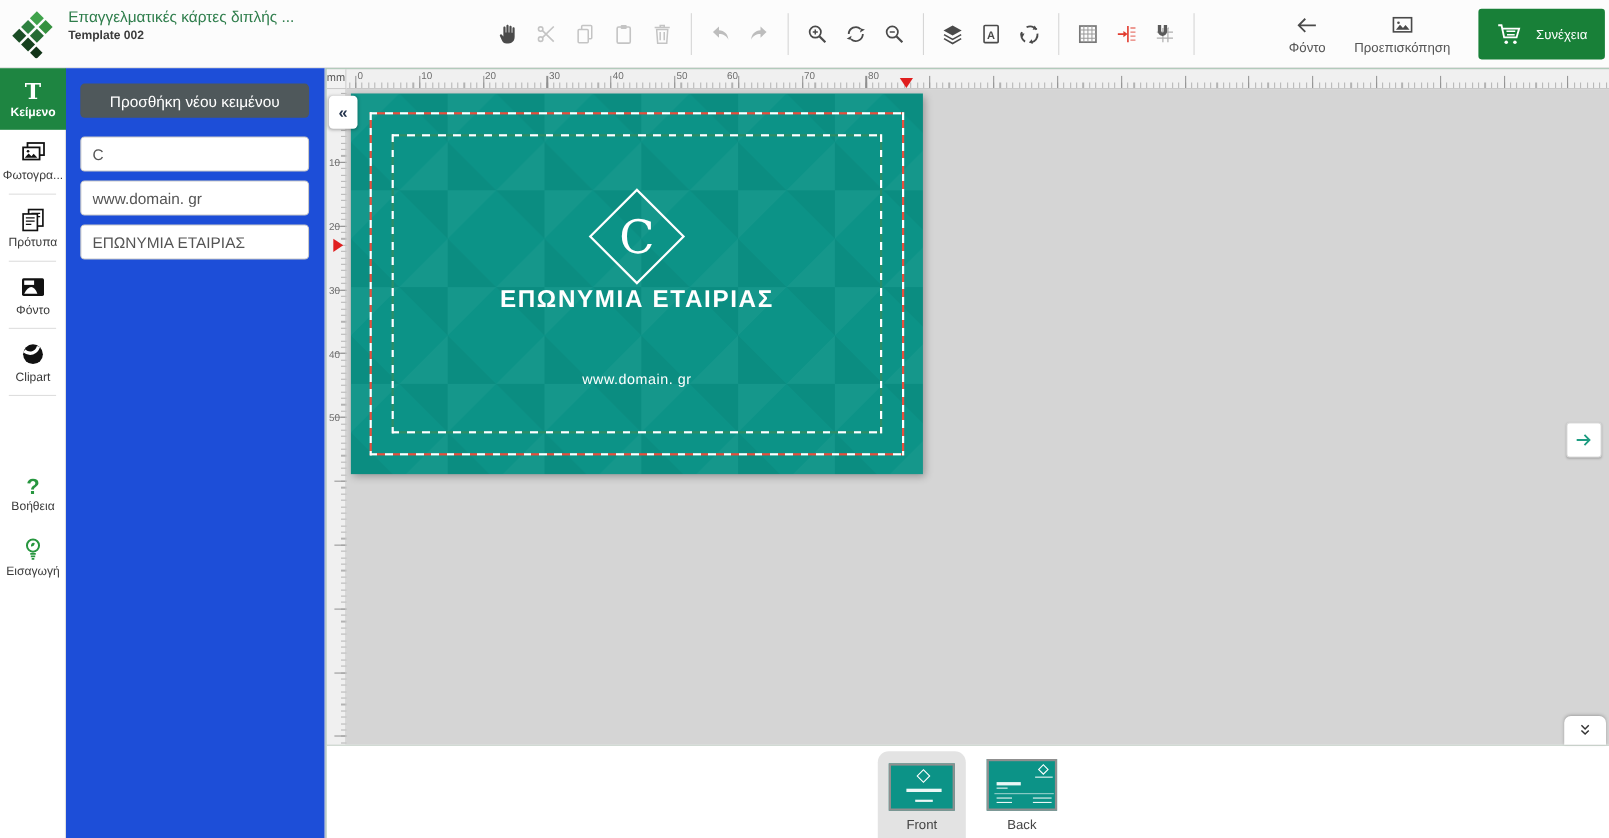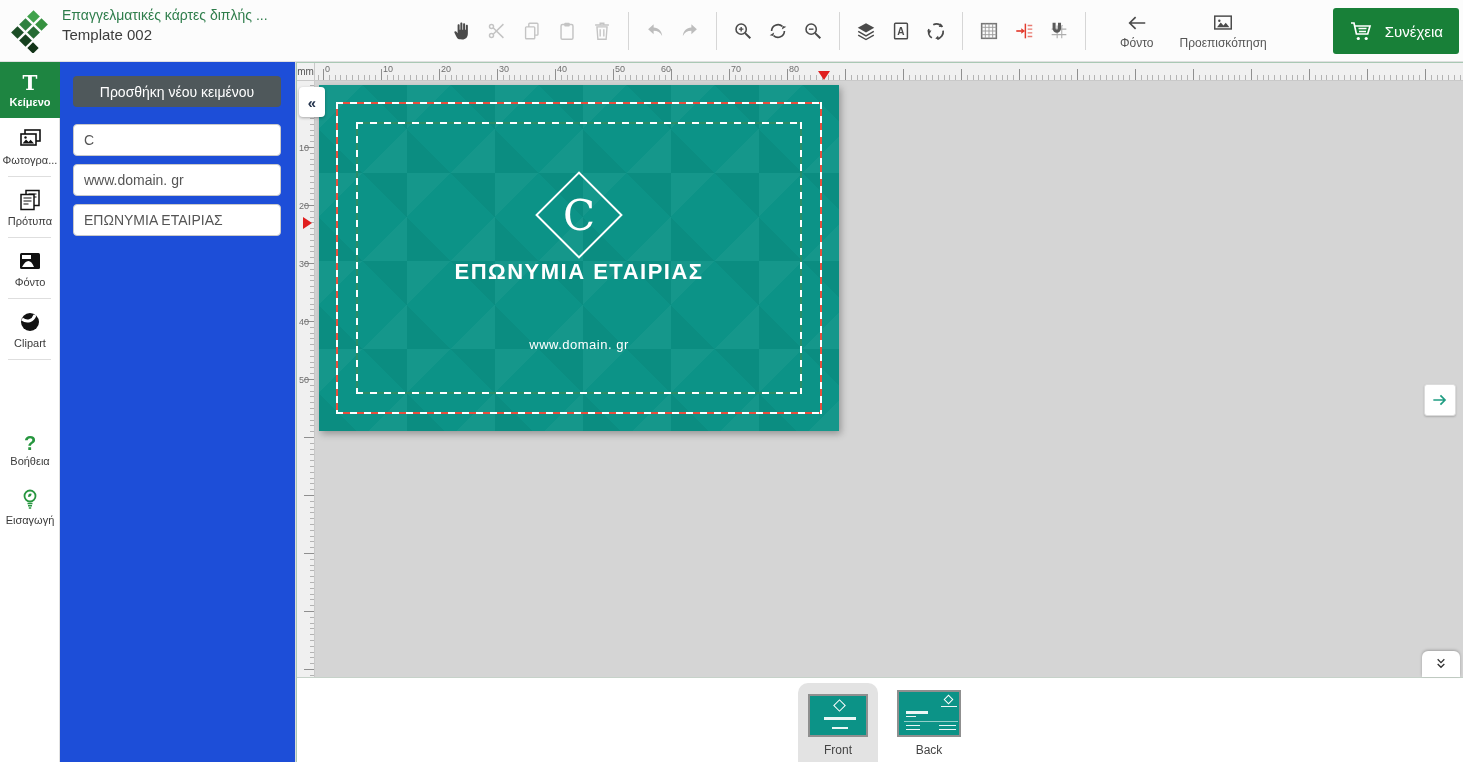--- a/index.html
+++ b/index.html
@@ -5,31 +5,31 @@
   * { margin:0; padding:0; box-sizing:border-box; }
   html,body { width:1463px; height:762px; font-family:"Liberation Sans", sans-serif; background:#fff; overflow:hidden; }
   #stage { position:relative; width:1463px; height:762px; background:#fff; }
 
   
   #topbar { position:absolute; left:0; top:0; width:1463px; height:62px; background:#fcfcfc; border-bottom:1px solid #e0e0e0; }
   .brand { position:absolute; left:8px; top:7px; display:flex; gap:10px; }
   .brand-text { width:195px; }
   .brand-title { color:#2e7d4b; font-size:14px; white-space:nowrap; }
   .size-select { margin-top:2px; width:190px; height:26px; background:#fff; border:1px solid #c6c6c6; border-radius:2px; display:flex; align-items:center; justify-content:space-between; padding:0 8px; font-size:14px; color:#333; cursor:pointer; }
-  .template-label { margin-top:3px; font-size:15px; color:#3c3c3c; }
+  .template-label { margin-top:3px; font-size:11px; color:#3c3c3c;font-weight:bold; }
 
   #toolbar { position:absolute; left:450px; top:0; height:62px; display:flex; align-items:center; gap:11px; }
   .tb { width:24px; height:26px; border:none; background:transparent; display:flex; align-items:center; justify-content:center; cursor:pointer; padding:0; }
   .tb svg { width:22px; height:22px; }
   .tb-sep { width:1px; height:38px; background:#d6d6d6; margin:0 3px; }
 
   #nav-right { position:absolute; right:4px; top:0; height:62px; display:flex; align-items:center; gap:26px; }
   .nav-btn { display:flex; flex-direction:column; align-items:center; gap:2px; background:transparent; border:none; cursor:pointer; color:#555; font-size:12px; font-family:inherit; }
   .nav-btn svg { width:24px; height:22px; }
-  .continue-btn { display:flex; align-items:center; gap:10px; background:#188038; color:#fff; border:none; border-radius:3px; height:46px; padding:0 16px; font-size:15px; font-family:inherit; cursor:pointer;margin-left:40px; }
+  .continue-btn { display:flex; align-items:center; gap:10px; background:#188038; color:#fff; border:none; border-radius:3px; height:46px; padding:0 16px; font-size:12px; font-family:inherit; cursor:pointer; }
   .continue-btn svg { width:26px; height:24px; }
 
   
   #iconbar { position:absolute; left:0; top:62px; width:60px; height:700px; background:#fff; border-right:1px solid #e0e0e0; }
   .side-item { width:60px; height:56px; display:flex; flex-direction:column; align-items:center; justify-content:center; gap:3px; cursor:pointer; background:transparent; border:none; font-family:inherit; }
   .side-item .lbl { font-size:11px; color:#3a3a3a; }
   .side-item.active { background:#1e8541; }
   .side-item.active .lbl { color:#fff; font-weight:bold; }
   .t-glyph { font-family:"DejaVu Serif", serif; font-weight:bold; font-size:20px; color:#fff; line-height:20px; }
   .q-glyph { font-weight:bold; font-size:20px; color:#27963f; line-height:18px; }

